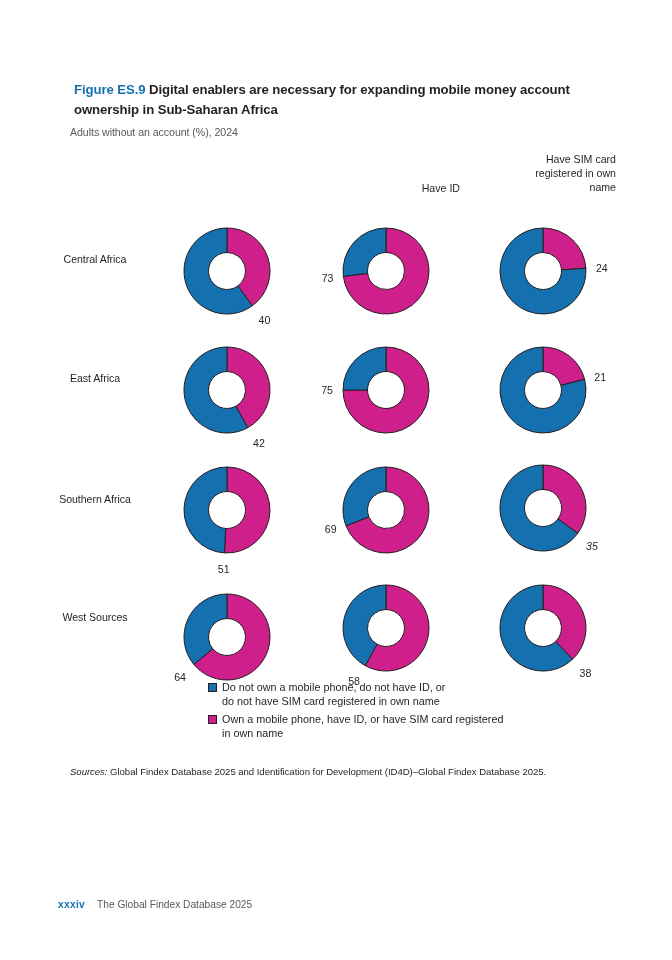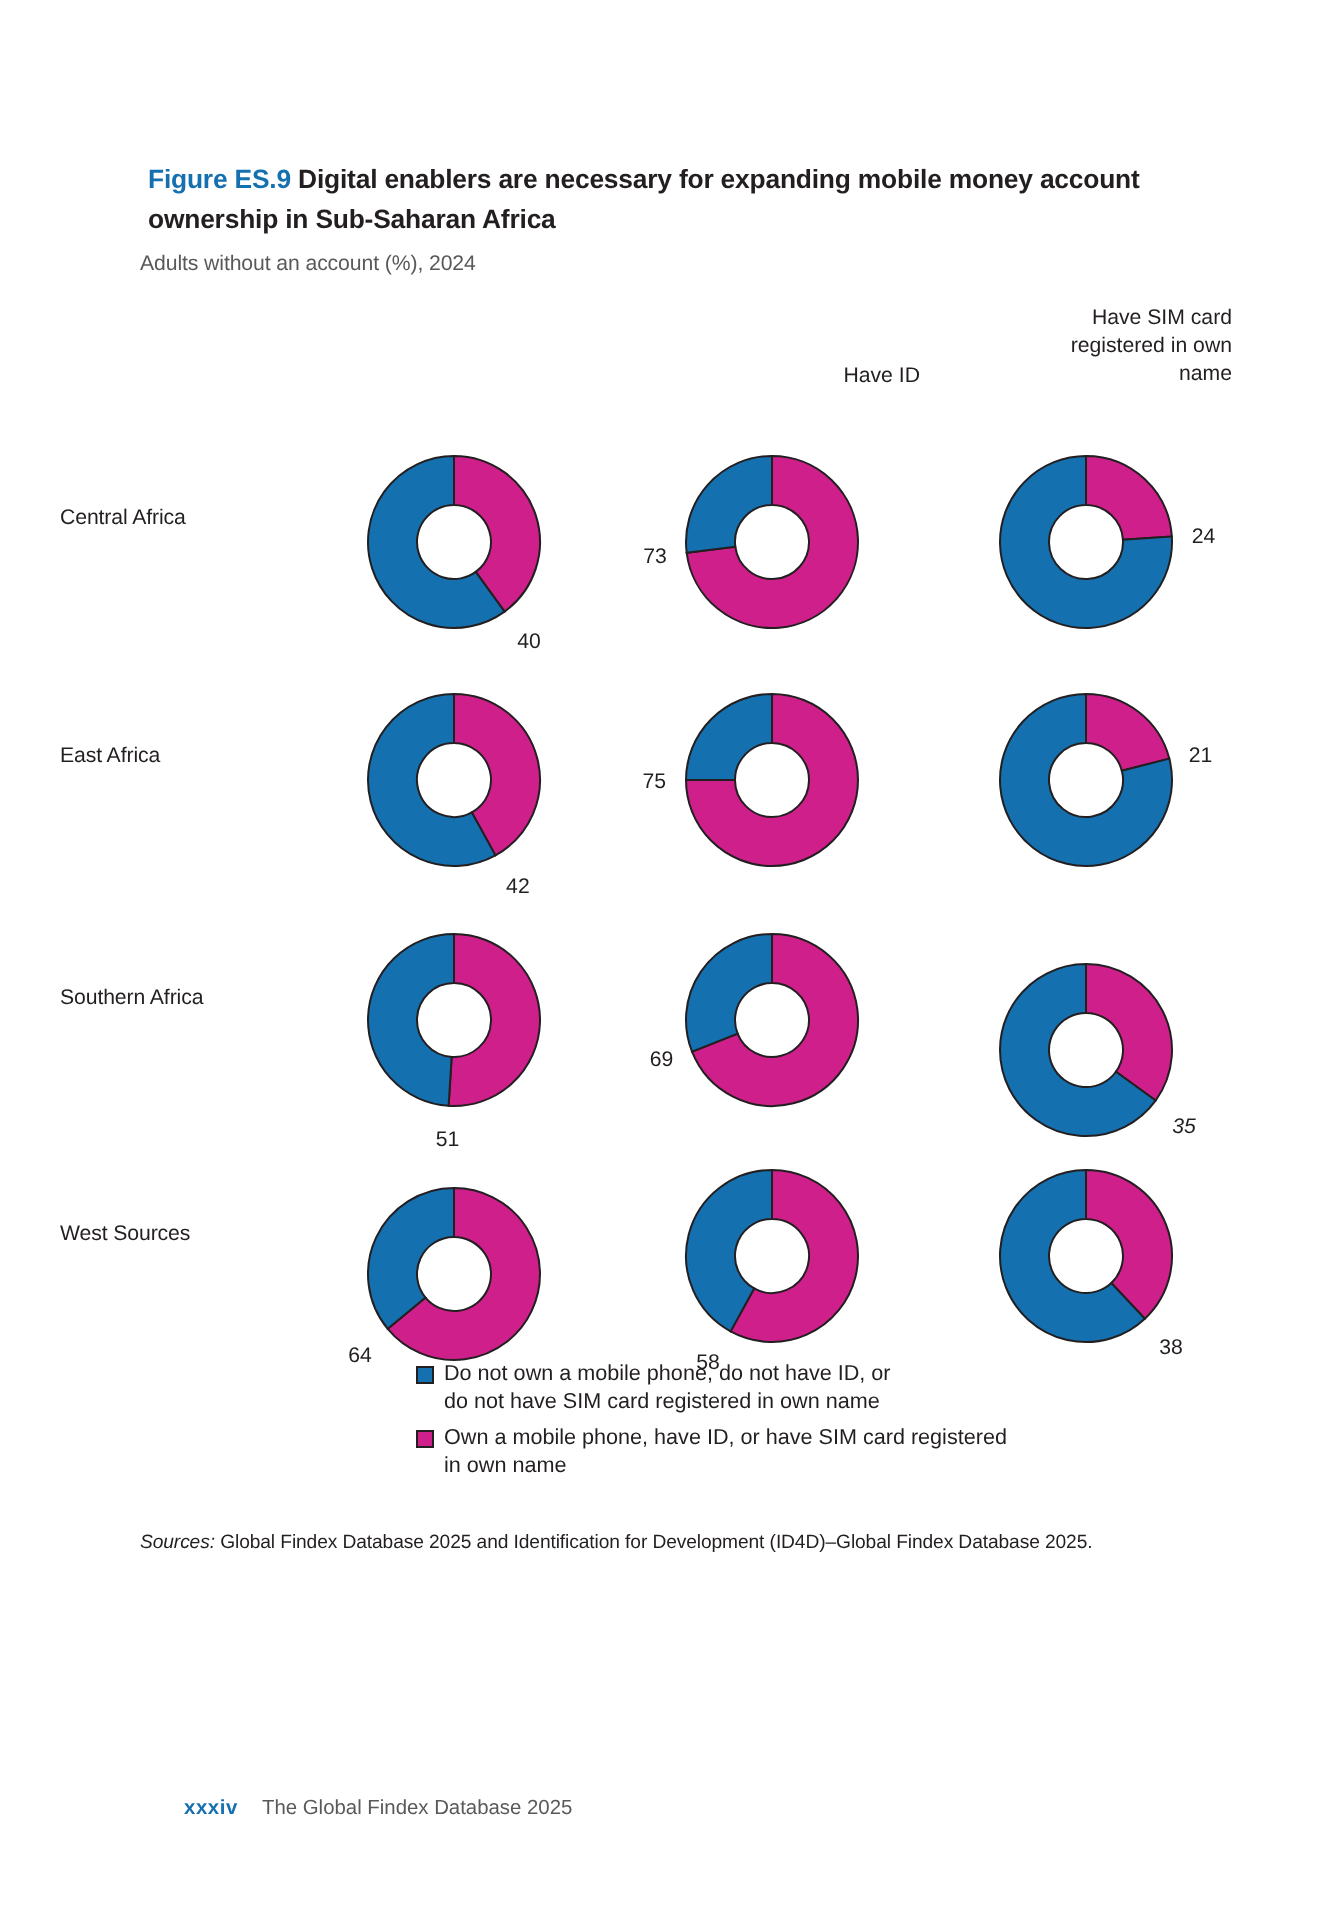--- a/index.html
+++ b/index.html
@@ -65,21 +65,21 @@
     color: #231f20;
     width: 150px;
   }
   .col-header.c0 { left: 150px; top: 16px; }
   .col-header.c1 { left: 310px; top: 32px; }
   .col-header.c2 { left: 466px; top: 3px;  }
 
   .row-label {
     position: absolute;
     width: 130px;
-    text-align: left;
+    text-align: center;
     font-size: 10.6px;
     color: #231f20;
     letter-spacing: -0.05px;
   }
 
   .donut-cell {
     position: absolute;
     width: 110px;
     height: 110px;
   }
@@ -130,21 +130,20 @@
   .sources em { font-style: italic; }
 
   
   .footer {
     position: absolute;
     left: 58px;
     top: 899px;
     font-size: 10.2px;
     display: flex;
     align-items: baseline;
-    margin-left: 34px;
   }
   .folio {
     color: #1570b0;
     font-weight: bold;
     letter-spacing: 0.3px;
     margin-right: 12px;
   }
   .footer-title { color: #58595b; }
 </style>
 </head>
@@ -219,21 +218,21 @@
         <text class="slice-label" x="40.734892984475714" y="106.89738987827012" text-anchor="middle">51</text>
       </svg>
         </div>
         <div class="donut-cell" style="left: 340px; top: 303px;">
       <svg width="122" height="114" viewBox="-2 -13 122 114">
         <path d="M 44 1 A 43 43 0 1 1 4.0196111068052005 59.82935576544118 L 26.799135011067353 50.81030422466655 A 18.5 18.5 0 1 0 44 25.5 Z" fill="#ce1f8b" stroke="#231f20" stroke-width="1"></path>
         <path d="M 4.0196111068052005 59.82935576544118 A 43 43 0 0 1 43.99999999999999 1 L 44 25.5 A 18.5 18.5 0 0 0 26.799135011067353 50.81030422466655 Z" fill="#1570b0" stroke="#231f20" stroke-width="1"></path>
         <text class="slice-label" x="-5.348377266189061" y="67.14247673960328" text-anchor="end">69</text>
       </svg>
         </div>
-        <div class="donut-cell" style="left: 497px; top: 318px; font-style: italic;">
+        <div class="donut-cell" style="left: 497px; top: 301px; font-style: italic;">
       <svg width="122" height="114" viewBox="-2 -13 122 114">
         <path d="M 44 1 A 43 43 0 0 1 78.78773075812275 69.27476584857634 L 58.96681439593653 54.874027167410745 A 18.5 18.5 0 0 0 44 25.5 Z" fill="#ce1f8b" stroke="#231f20" stroke-width="1"></path>
         <path d="M 78.78773075812275 69.27476584857634 A 43 43 0 1 1 43.99999999999999 1 L 44 25.5 A 18.5 18.5 0 1 0 58.96681439593653 54.874027167410745 Z" fill="#1570b0" stroke="#231f20" stroke-width="1"></path>
         <text class="slice-label" x="87.06888370749726" y="85.5648331192086" text-anchor="start">35</text>
       </svg>
         </div>
         <div class="donut-cell" style="left: 181px; top: 430px;">
       <svg width="122" height="114" viewBox="-2 -13 122 114">
         <path d="M 44 1 A 43 43 0 1 1 10.867930560641064 71.40923155919367 L 29.745505008647903 55.792343810350765 A 18.5 18.5 0 1 0 44 25.5 Z" fill="#ce1f8b" stroke="#231f20" stroke-width="1"></path>
         <path d="M 10.867930560641064 71.40923155919367 A 43 43 0 0 1 43.99999999999999 1 L 44 25.5 A 18.5 18.5 0 0 0 29.745505008647903 55.792343810350765 Z" fill="#1570b0" stroke="#231f20" stroke-width="1"></path>

